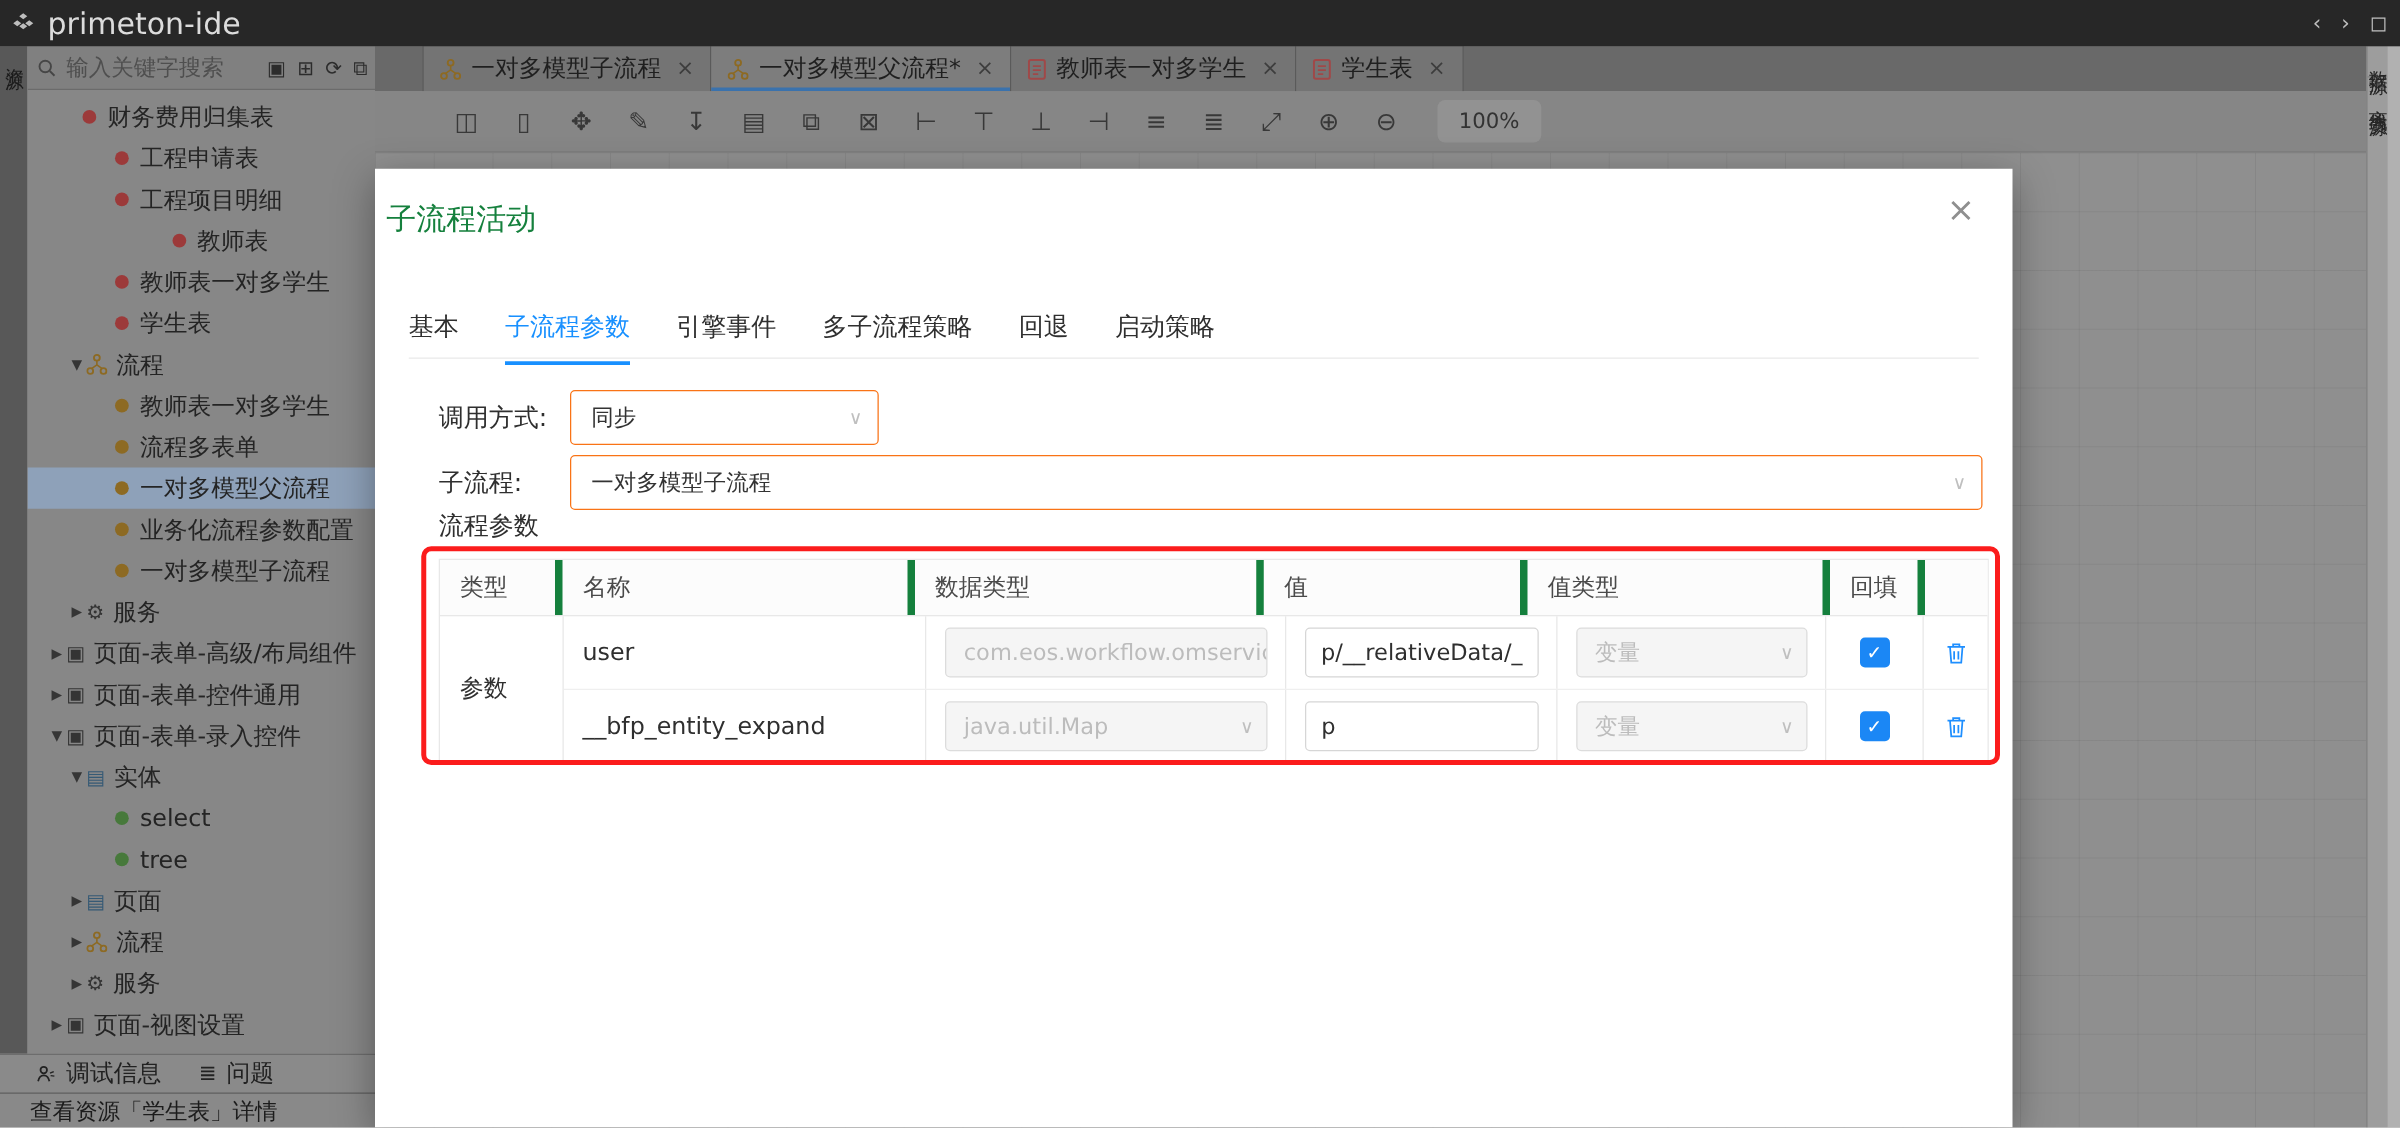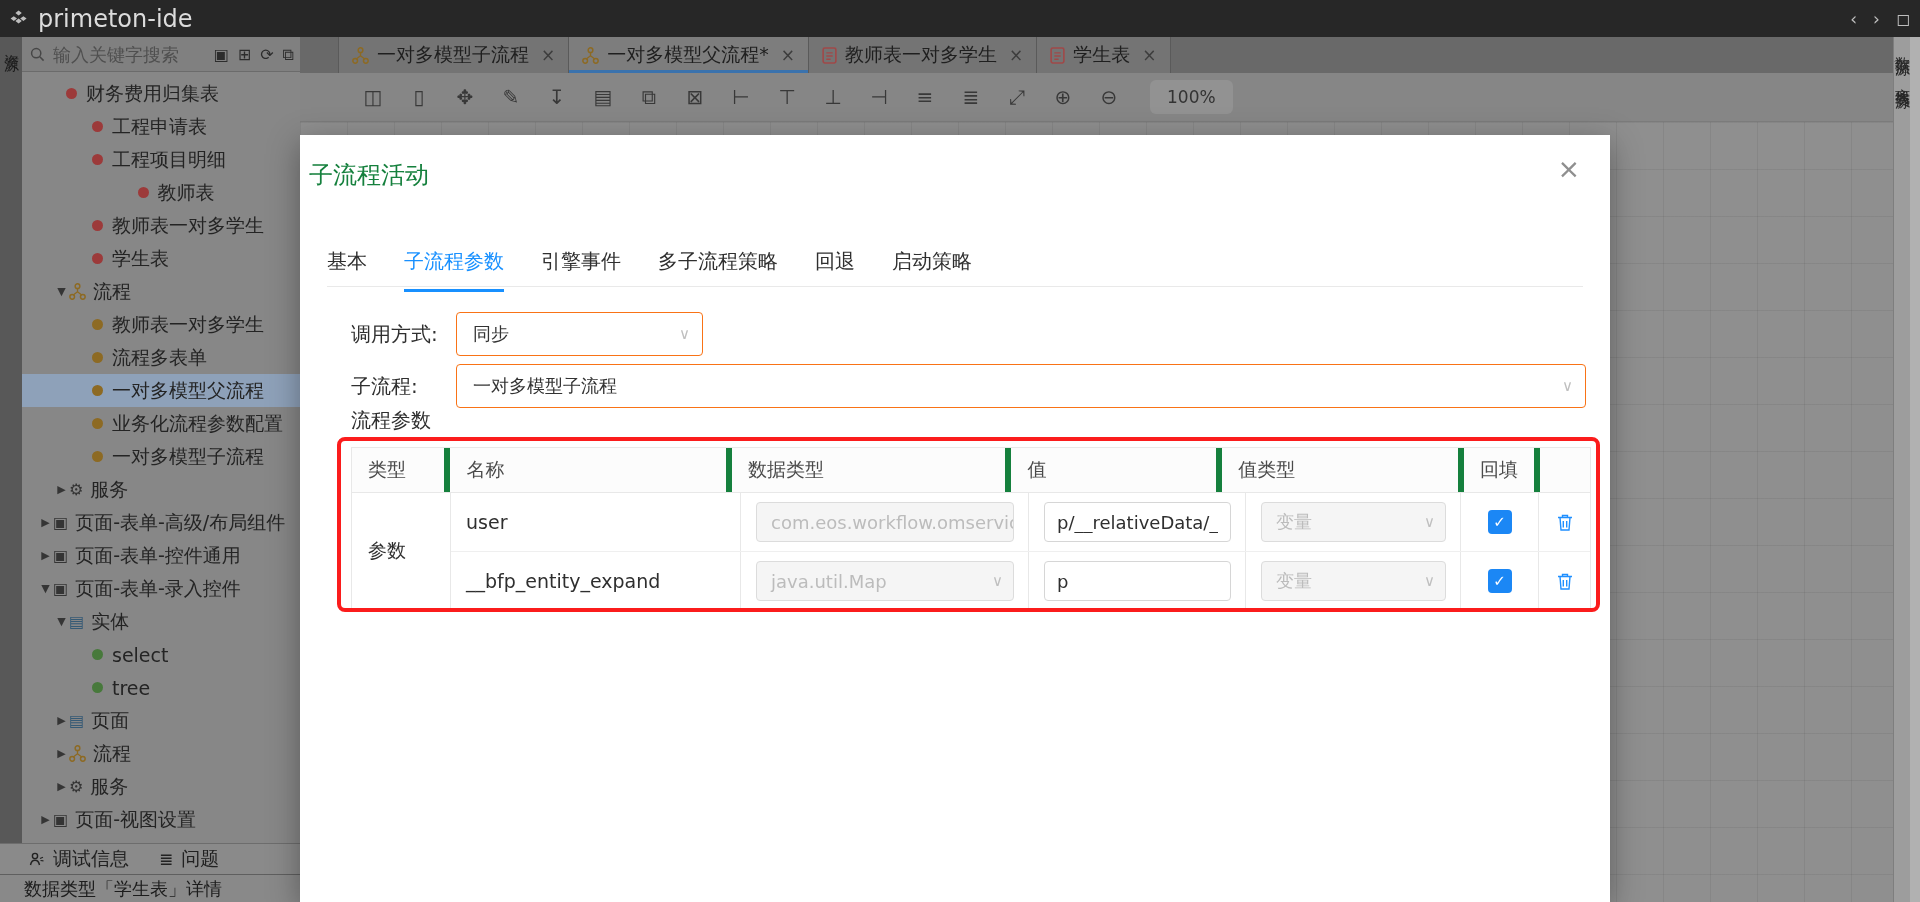--- a/index.html
+++ b/index.html
@@ -349,21 +349,21 @@
       <path d="M12 7.5l3-1.2M12.5 9.5l3 .4" stroke="#222" stroke-width="1.2"></path>
     </svg>
     <span>调试信息</span>
   </div>
   <div class="bp-item">
     <span style="font-size:17px;color:#222">≣</span>
     <span>问题</span>
   </div>
 </div>
 <div class="statusbar">
-  <span>数据类型「学生表」详情</span>
+  <span>查看资源「学生表」详情</span>
 </div>
 
 <div class="modal">
   <div class="m-title">子流程活动</div>
   <div class="m-close">×</div>
   <div class="m-tabs">
       <div class="mtab">基本</div>
       <div class="mtab active">子流程参数</div>
       <div class="mtab">引擎事件</div>
       <div class="mtab">多子流程策略</div>

